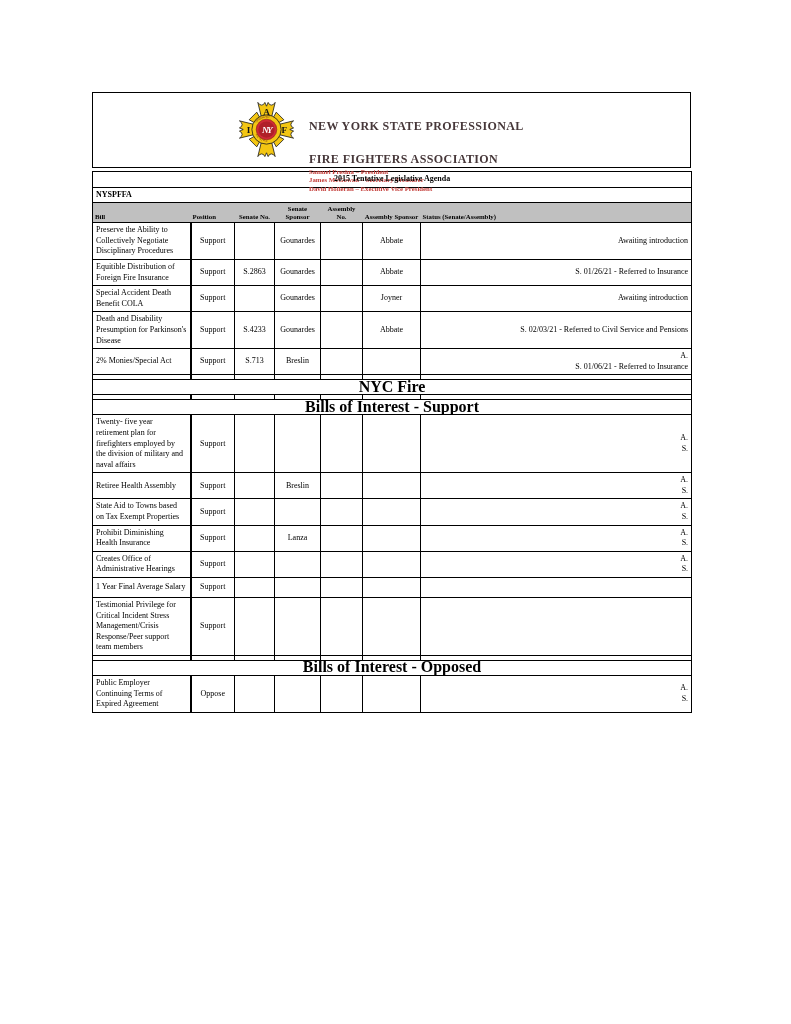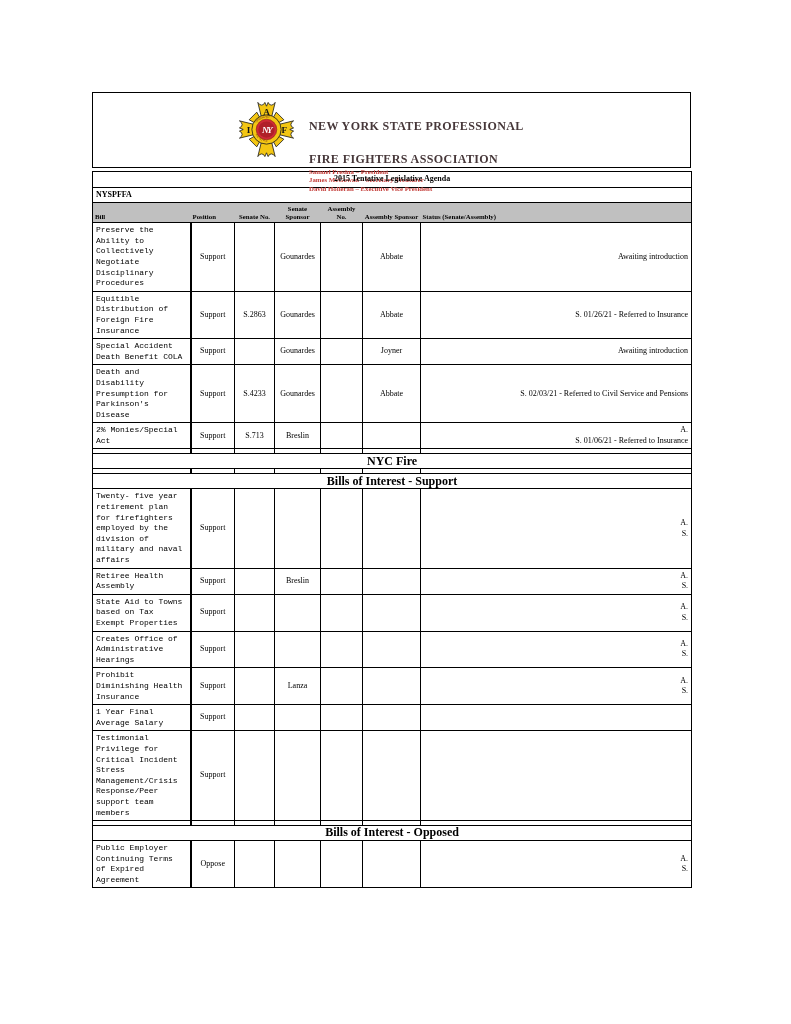--- a/index.html
+++ b/index.html
@@ -48,25 +48,25 @@
     vertical-align:bottom;padding:2px 2px 1px 2px;text-align:center;
   }
   .agenda th.col-0,.agenda th.col-1,.agenda th.col-6{text-align:left;}
   .agenda th.col-0{border-left:1px solid #000;}
   .agenda th.col-6{border-right:1px solid #000;}
   .agenda td{
     border:1px solid #000;font-size:8px;line-height:10.6px;
     padding:2px 3px;vertical-align:middle;overflow:hidden;
   }
   tr.bill-row td{height:20px;}
-  td.col-0{text-align:left;border-right:2px solid #000;font-family:Liberation Mono, monospace;}
+  td.col-0{text-align:left;border-right:2px solid #000;}
   td.col-1,td.col-2,td.col-3,td.col-4,td.col-5{text-align:center;}
   td.col-6{text-align:right;white-space:pre-line;}
   tr.section-row td{
-    text-align:center;font-weight:bold;font-size:12px;
+    text-align:center;font-weight:bold;font-size:16px;
     padding:0 0 1px 0;height:15px;vertical-align:middle;white-space:normal;
   }
   tr.spacer-row td{height:5px;padding:0;}
 </style>
 </head>
 <body>
 
 <div class="page">
   <div class="doc">
 
@@ -245,34 +245,34 @@
             <td class="col-0">State Aid to Towns based on Tax Exempt Properties</td>
             <td class="col-1">Support</td>
             <td class="col-2"></td>
             <td class="col-3"></td>
             <td class="col-4"></td>
             <td class="col-5"></td>
             <td class="col-6">A.
 S.</td>
           </tr>
           <tr class="bill-row">
+            <td class="col-0">Prohibit Diminishing Health Insurance</td>
+            <td class="col-1">Support</td>
+            <td class="col-2"></td>
+            <td class="col-3">Lanza</td>
+            <td class="col-4"></td>
+            <td class="col-5"></td>
+            <td class="col-6">A.
+S.</td>
+          </tr>
+          <tr class="bill-row">
             <td class="col-0">Creates Office of Administrative Hearings</td>
             <td class="col-1">Support</td>
             <td class="col-2"></td>
             <td class="col-3"></td>
-            <td class="col-4"></td>
-            <td class="col-5"></td>
-            <td class="col-6">A.
-S.</td>
-          </tr>
-          <tr class="bill-row">
-            <td class="col-0">Prohibit Diminishing Health Insurance</td>
-            <td class="col-1">Support</td>
-            <td class="col-2"></td>
-            <td class="col-3">Lanza</td>
             <td class="col-4"></td>
             <td class="col-5"></td>
             <td class="col-6">A.
 S.</td>
           </tr>
           <tr class="bill-row">
             <td class="col-0">1 Year Final Average Salary</td>
             <td class="col-1">Support</td>
             <td class="col-2"></td>
             <td class="col-3"></td>

